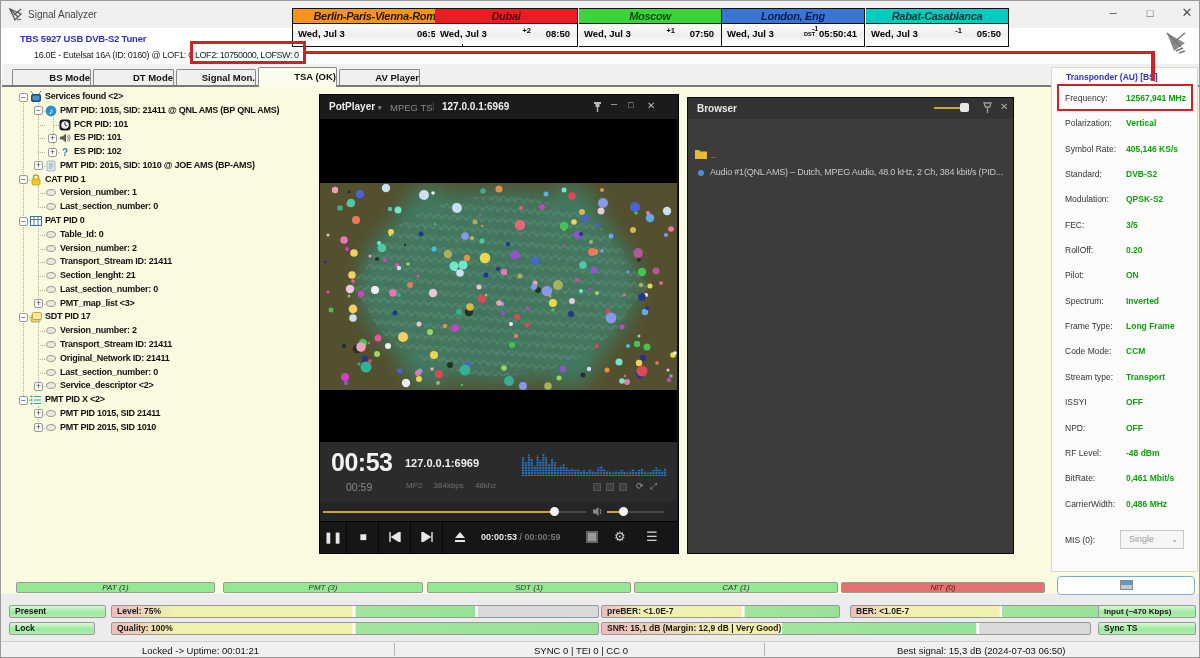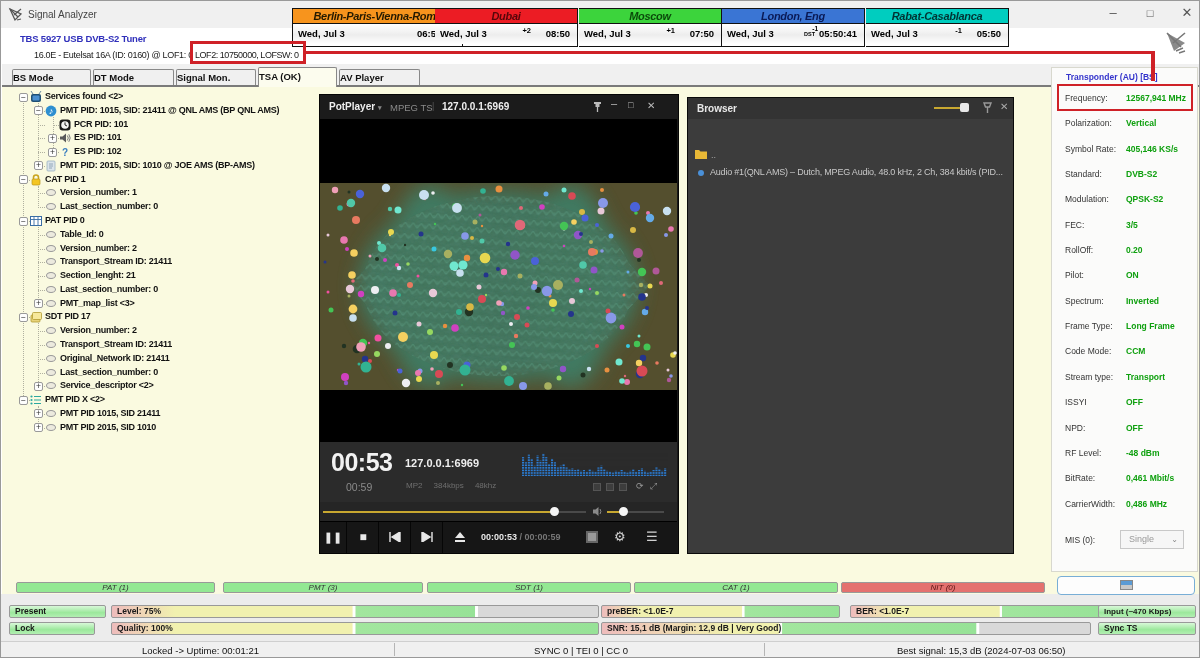--- a/index.html
+++ b/index.html
@@ -11,21 +11,21 @@
 #tuner {position:absolute;left:19px;top:32px;font-size:9.5px;font-weight:bold;color:#3030bb;letter-spacing:-0.2px}
 .lof {position:absolute;top:49px;font-size:9px;font-weight:500;color:#1a1a1a;letter-spacing:-0.3px}
 .clock {position:absolute;top:7px;height:39px;border:1.5px solid #111;border-left:none}
 .chead {height:15px;font-size:11px;font-weight:bold;font-style:italic;text-align:center;line-height:15px;border-bottom:1.5px solid #111;letter-spacing:-0.3px}
 .ctime {height:20px;background:linear-gradient(#fff,#ededed 55%,#fff);position:relative}
 .cdate {position:absolute;left:5px;top:4px;font-size:9.5px;font-weight:bold;color:#000}
 .chr {position:absolute;right:7px;top:4px;font-size:9.5px;font-weight:bold;color:#000}
 .csup {position:absolute;font-weight:bold;color:#000}
 #tabbar {position:absolute;left:1px;top:63px;width:1198px;height:22px;background:#f0f0f0}
 #tabline {position:absolute;left:1px;top:84px;width:1198px;height:1.5px;background:#7a7a7a;z-index:4}
-.tab {position:absolute;top:68px;height:16px;background:#f0f0f0;border:1px solid #888;border-bottom:none;font-size:9.5px;font-weight:600;color:#111;text-align:left;line-height:15px;border-radius:2px 2px 0 0}
+.tab {position:absolute;top:68px;height:16px;background:#f0f0f0;border:1px solid #888;border-bottom:none;font-size:9.5px;font-weight:600;color:#111;text-align:right;line-height:15px;border-radius:2px 2px 0 0}
 .tab.sel {top:66px;height:20px;background:#fcfcee;z-index:5;line-height:18px}
 #content {position:absolute;left:1px;top:85.5px;width:1198px;height:511px;background:#fafae0}
 .trow {position:absolute;font-size:9px;font-weight:700;color:#111;white-space:nowrap;letter-spacing:-0.25px}
 .tbox {position:absolute;width:9px;height:9px;border:1px solid #999;border-radius:2px;background:#fdfdfd;font-size:8.5px;line-height:7px;text-align:center;color:#333;z-index:2}
 .tico {position:absolute;z-index:2}
 .ell {position:absolute;width:10px;height:7px;border:1.2px solid #9a9a9a;border-radius:50%;background:#eceade;z-index:2}
 .dotv {position:absolute;width:1px;border-left:1px dotted #b0b0a0}
 .doth {position:absolute;height:1px;border-top:1px dotted #b0b0a0}
 #pot {position:absolute;left:318px;top:93px;width:360px;height:460px;background:#181818;border:1.5px solid #050505;z-index:10}
 #pottitle {position:absolute;left:0;top:0;width:100%;height:24px;background:#1b1b1b;color:#ddd}

